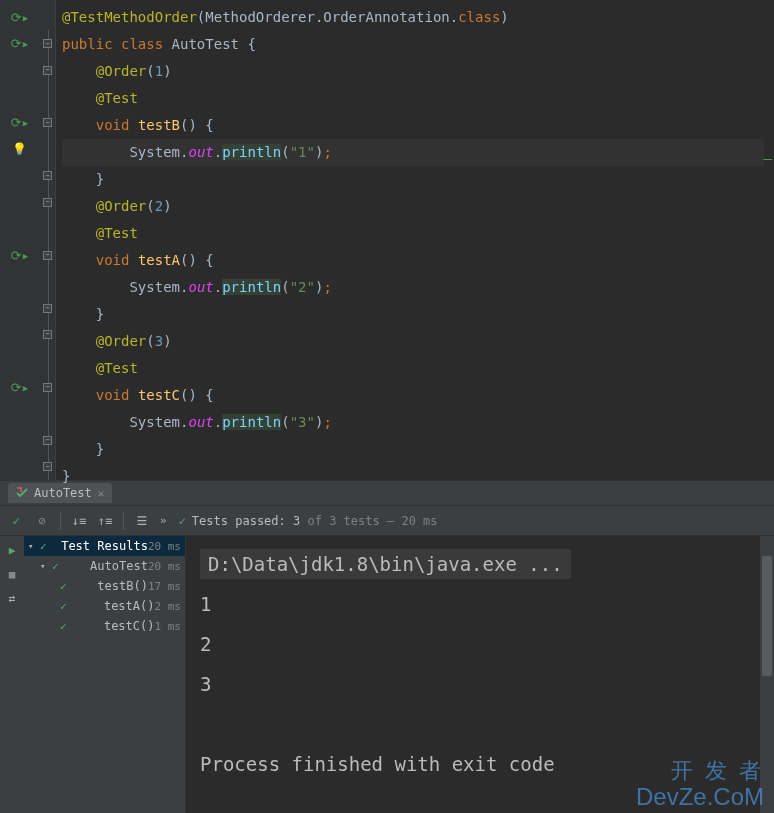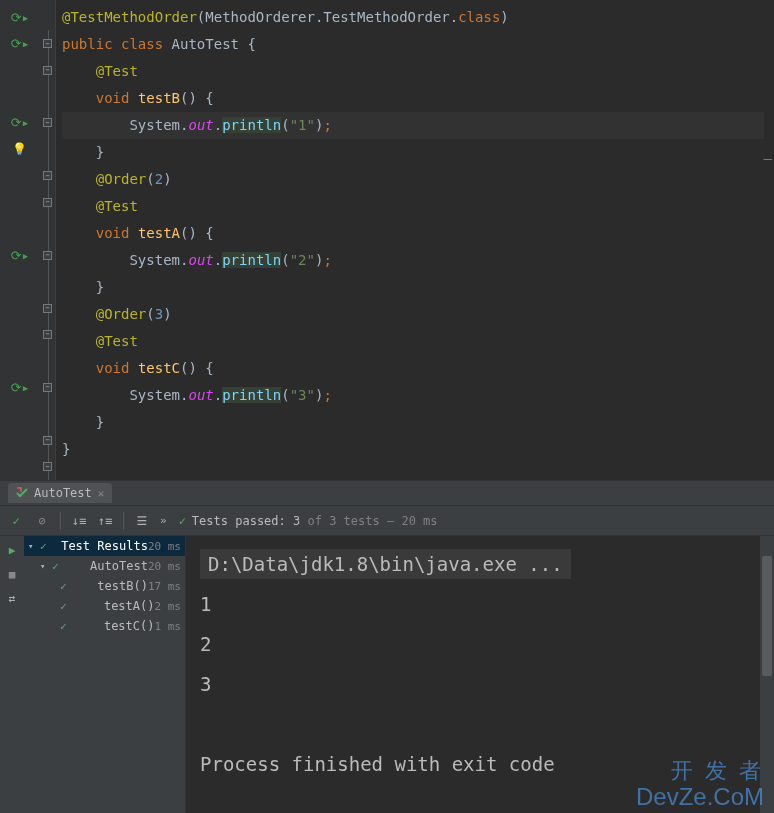--- a/index.html
+++ b/index.html
@@ -383,22 +383,23 @@
       </div>
       <div class="fold-row">
         <div class="fold-line"></div>
         <div class="fold-marker">−</div>
       </div>
     </div>
   <div class="code-area" id="codearea">
     <div class="right-marker">
       <span class="green-tick">—</span>
     </div>
-  <div class="code-line"><span class="kw-olive">@TestMethodOrder</span><span class="kw-white">(</span><span class="kw-white">MethodOrderer</span><span class="kw-white">.</span><span class="kw-white">TestMethodOrder</span><span class="kw-white">.</span><span class="kw-orange">class</span><span class="kw-white">)</span></div>
+  <div class="code-line"><span class="kw-olive">@TestMethodOrder</span><span class="kw-white">(</span><span class="kw-white">MethodOrderer</span><span class="kw-white">.</span><span class="kw-white">OrderAnnotation</span><span class="kw-white">.</span><span class="kw-orange">class</span><span class="kw-white">)</span></div>
       <div class="code-line"><span class="kw-orange">public class </span><span class="kw-white">AutoTest </span><span class="kw-white">{</span></div>
+      <div class="code-line">    <span class="kw-olive">@Order</span><span class="kw-white">(</span><span class="kw-blue">1</span><span class="kw-white">)</span></div>
       <div class="code-line">    <span class="kw-olive">@Test</span></div>
       <div class="code-line">    <span class="kw-orange">void </span><span class="kw-yellow">testB</span><span class="kw-white">() {</span></div>
       <div class="code-line highlighted-line">        <span class="kw-white">System.</span><span class="kw-purple">out</span><span class="kw-white">.</span><span class="method-call highlighted-call">println</span><span class="kw-white">(</span><span class="kw-string">"1"</span><span class="kw-white">)</span><span class="kw-orange">;</span></div>
       <div class="code-line">    <span class="kw-white">}</span></div>
       <div class="code-line">    <span class="kw-olive">@Order</span><span class="kw-white">(</span><span class="kw-blue">2</span><span class="kw-white">)</span></div>
       <div class="code-line">    <span class="kw-olive">@Test</span></div>
       <div class="code-line">    <span class="kw-orange">void </span><span class="kw-yellow">testA</span><span class="kw-white">() {</span></div>
       <div class="code-line">        <span class="kw-white">System.</span><span class="kw-purple">out</span><span class="kw-white">.</span><span class="method-call highlighted-call">println</span><span class="kw-white">(</span><span class="kw-string">"2"</span><span class="kw-white">)</span><span class="kw-orange">;</span></div>
       <div class="code-line">    <span class="kw-white">}</span></div>
       <div class="code-line">    <span class="kw-olive">@Order</span><span class="kw-white">(</span><span class="kw-blue">3</span><span class="kw-white">)</span></div>

